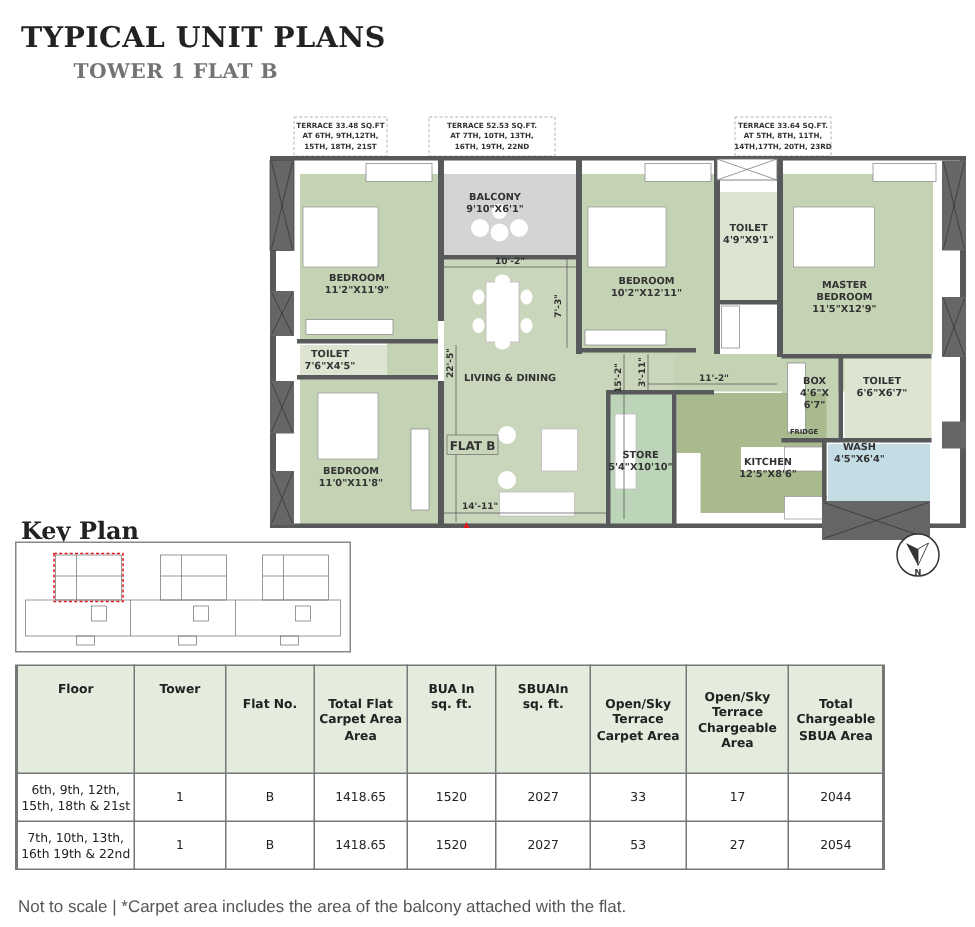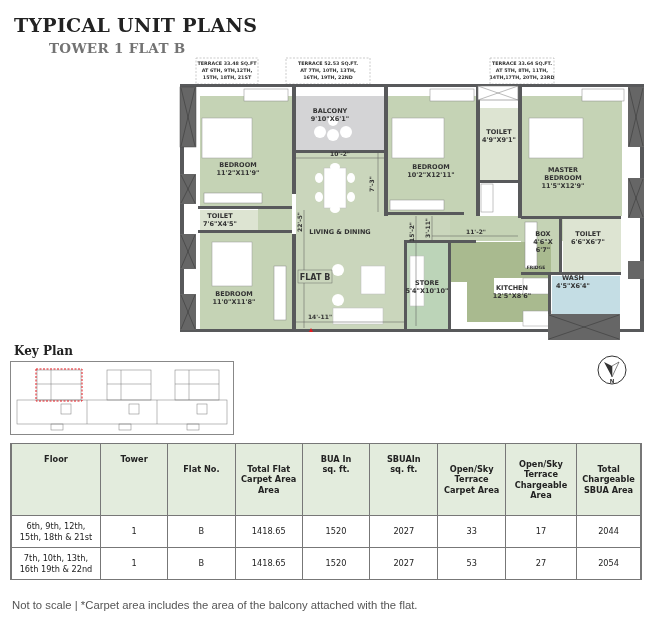--- a/index.html
+++ b/index.html
@@ -1,27 +1,27 @@
 <!DOCTYPE html>
 <html><head>
 <meta charset="utf-8">
 <style>
   html,body{margin:0;padding:0;background:#fff;}
   body{width:650px;height:618px;position:relative;overflow:hidden;font-family:"DejaVu Sans",sans-serif;color:#222;}
   .title{position:absolute;left:14px;top:14px;font-family:"DejaVu Serif",serif;font-size:19px;font-weight:bold;color:#222;letter-spacing:0.3px;}
   .subtitle{position:absolute;left:14px;top:40px;font-family:"DejaVu Serif",serif;font-size:13.5px;font-weight:bold;color:#737373;letter-spacing:0.3px;margin-left:35px;}
-  .plan{position:absolute;left:178px;top:56px;width:470px;height:285px;}
+  .plan{position:absolute;left:178px;top:76px;width:470px;height:285px;}
   .plan svg{width:100%;height:100%;}
   .rlabel{font-family:"DejaVu Sans",sans-serif;font-size:6.5px;font-weight:bold;fill:#333;text-anchor:middle;}
   .dim{font-family:"DejaVu Sans",sans-serif;font-size:6px;font-weight:bold;fill:#333;text-anchor:middle;}
   .terr{font-family:"DejaVu Sans",sans-serif;font-size:4.8px;font-weight:bold;fill:#333;text-anchor:middle;}
-  .keyplan-title{position:absolute;left:14px;top:344px;font-family:"DejaVu Serif",serif;font-size:12px;font-weight:bold;color:#222;}
+  .keyplan-title{position:absolute;left:14px;top:344px;font-family:"DejaVu Serif",serif;font-size:16px;font-weight:bold;color:#222;}
   .keyplan{position:absolute;left:10px;top:361px;width:222px;height:72px;border:1px solid #888;background:#fff;}
   .compass{position:absolute;left:597px;top:355px;width:30px;height:30px;}
-  table.areas{position:absolute;left:10px;top:443px;width:632px;border-collapse:collapse;font-family:"DejaVu Sans",sans-serif;font-size:8.2px;color:#222;}
+  table.areas{position:absolute;left:10px;top:443px;width:580px;border-collapse:collapse;font-family:"DejaVu Sans",sans-serif;font-size:8.2px;color:#222;}
   table.areas th{background:#e3ecdd;font-weight:bold;height:51px;border:1px solid #777;text-align:center;vertical-align:middle;line-height:1.25;padding:0 2px;}
   table.areas td{height:29px;border:1px solid #777;text-align:center;vertical-align:middle;line-height:1.3;background:#fff;}
   table.areas{border-left:2px solid #777;border-right:2px solid #777;}
   .footnote{position:absolute;left:12px;top:599px;font-family:"Liberation Sans",sans-serif;font-size:11.3px;color:#555;text-align:right;}
 </style>
 </head>
 <body>
 
 <div class="title">TYPICAL UNIT PLANS</div>
 <div class="subtitle">TOWER 1 FLAT B</div>

